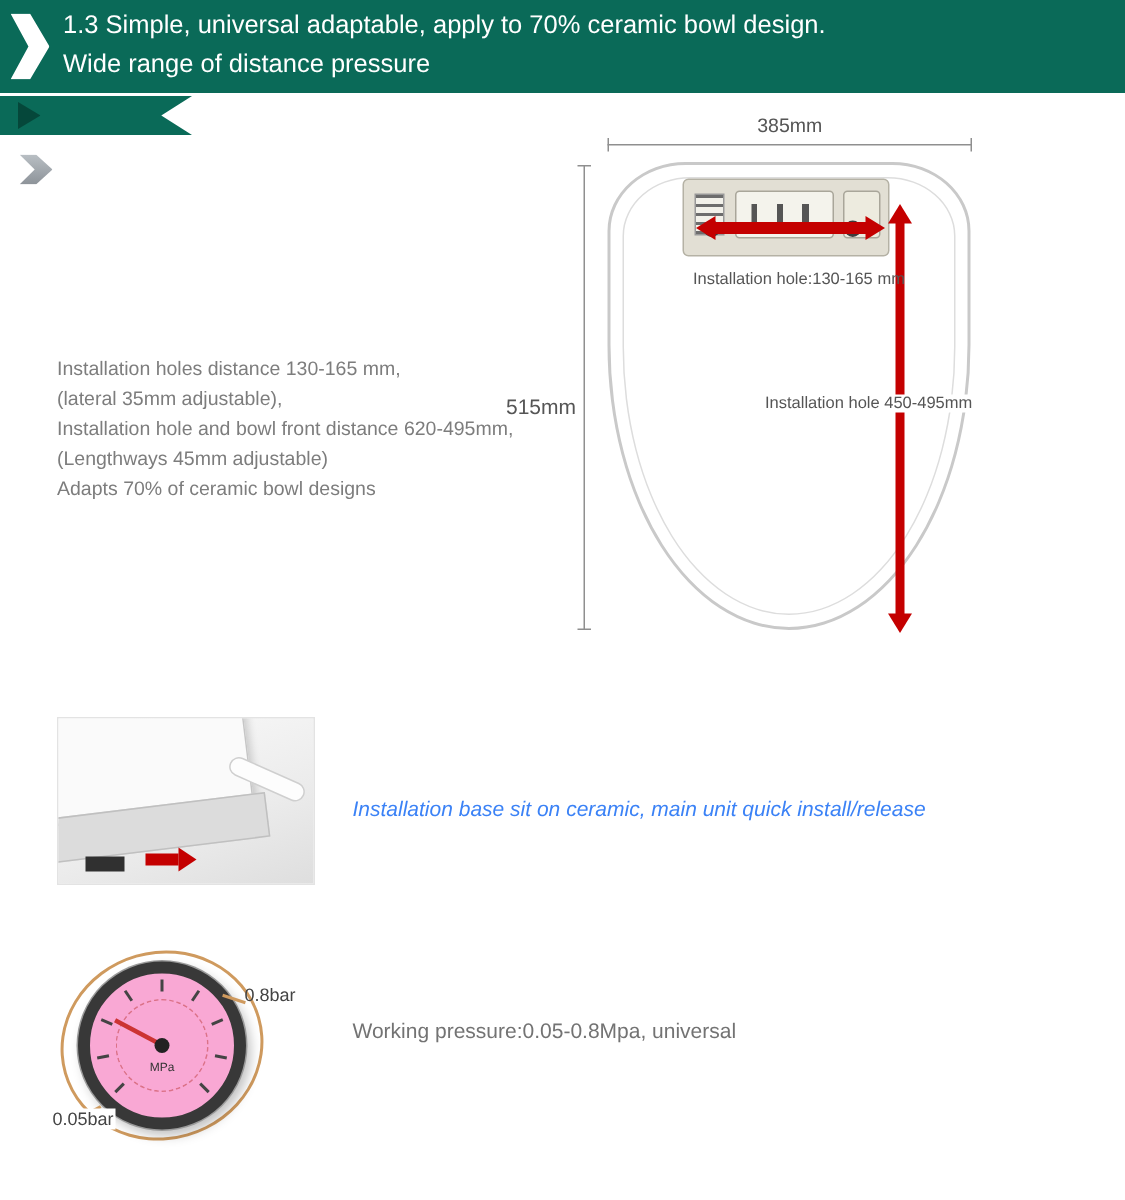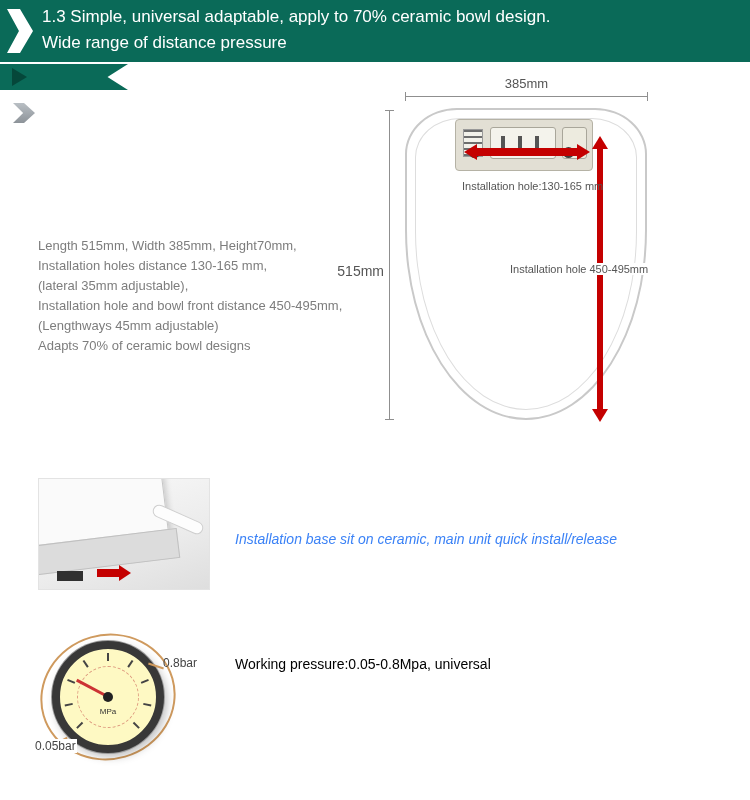--- a/index.html
+++ b/index.html
@@ -91,57 +91,56 @@
   .p1-arrow .bar  { position:absolute; left:0; top:4px; width:22px; height:8px; background:#c40000; }
   .p1-arrow .head { position:absolute; right:0; top:0; width:0; height:0;
     border-top:8px solid transparent; border-bottom:8px solid transparent; border-left:12px solid #c40000; }
 
   .caption1 { position:absolute; left:235px; top:531px; font-size:14px; color:#3b82f6;font-style:italic; }
 
   
   .gauge-ring { position:absolute; left:40px; top:634px; width:136px; height:126px;
     border:2px solid #cf9a5e; border-radius:50%; transform:rotate(-16deg); }
   .gauge { position:absolute; left:52px; top:641px; width:112px; height:112px; border-radius:50%;
-    background:#fef9c3; border:8px solid #383838; box-shadow:0 0 0 1px #9a9a9a, 3px 4px 8px rgba(0,0,0,.25); }
+    background:#f9a8d4; border:8px solid #383838; box-shadow:0 0 0 1px #9a9a9a, 3px 4px 8px rgba(0,0,0,.25); }
   .gauge .tick { position:absolute; left:calc(50% - 1px); top:calc(50% - 4px); width:2px; height:8px; background:#444; }
   .gauge .redarc { position:absolute; inset:17px; border-radius:50%; border:1px dashed rgba(190,60,60,.5); }
   .gauge .needle { position:absolute; left:calc(50% - 1.5px); top:calc(50% - 36px); width:3px; height:36px;
     background:#c33; transform-origin:50% 100%; transform:rotate(-62deg); }
   .gauge .cap { position:absolute; left:calc(50% - 5px); top:calc(50% - 5px); width:10px; height:10px;
     border-radius:50%; background:#222; }
   .gauge .unit { position:absolute; left:0; right:0; top:60%; text-align:center; font-size:8px; color:#333; }
 
   .lead-max { position:absolute; left:148px; top:665px; width:16px; height:2px; background:#cf9a5e; transform:rotate(18deg); }
   .lead-min { position:absolute; left:54px; top:740px; width:14px; height:2px; background:#cf9a5e; transform:rotate(-28deg); }
   .gauge-max { position:absolute; left:163px; top:656px; font-size:12px; color:#444; }
   .gauge-min { position:absolute; left:34px; top:739px; font-size:12px; color:#444; background:#fff; padding:0 1px; z-index:5; }
 
-  .caption2 { position:absolute; left:235px; top:656px; font-size:14px; color:#000000; }
+  .caption2 { position:absolute; left:235px; top:679px; font-size:14px; color:#737373; }
 </style>
 </head>
 <body>
 
 <div class="page">
 
   <div class="banner">
     <div class="banner-chevron"></div>
     <div class="banner-l1">1.3 Simple, universal adaptable, apply to 70% ceramic bowl design.</div>
     <div class="banner-l2">Wide range of distance pressure</div>
   </div>
   <div class="ribbon">
     <div class="ribbon-mark"></div>
   </div>
 
   <div class="sec-icon"></div>
 
   <div class="specs">
-    <div>Length 515mm, Width 385mm, Height70mm,</div>
     <div>Installation holes distance 130-165 mm,</div>
     <div>(lateral 35mm adjustable),</div>
-    <div>Installation hole and bowl front distance 450-495mm,</div>
+    <div>Installation hole and bowl front distance 620-495mm,</div>
     <div>(Lengthways 45mm adjustable)</div>
     <div>Adapts 70% of ceramic bowl designs</div>
   </div>
 
   <div class="dim-top-label">385mm</div>
   <div class="dim-top-line"></div>
   <div class="dim-top-tick-l"></div>
   <div class="dim-top-tick-r"></div>
 
   <div class="dim-left-label">515mm</div>

